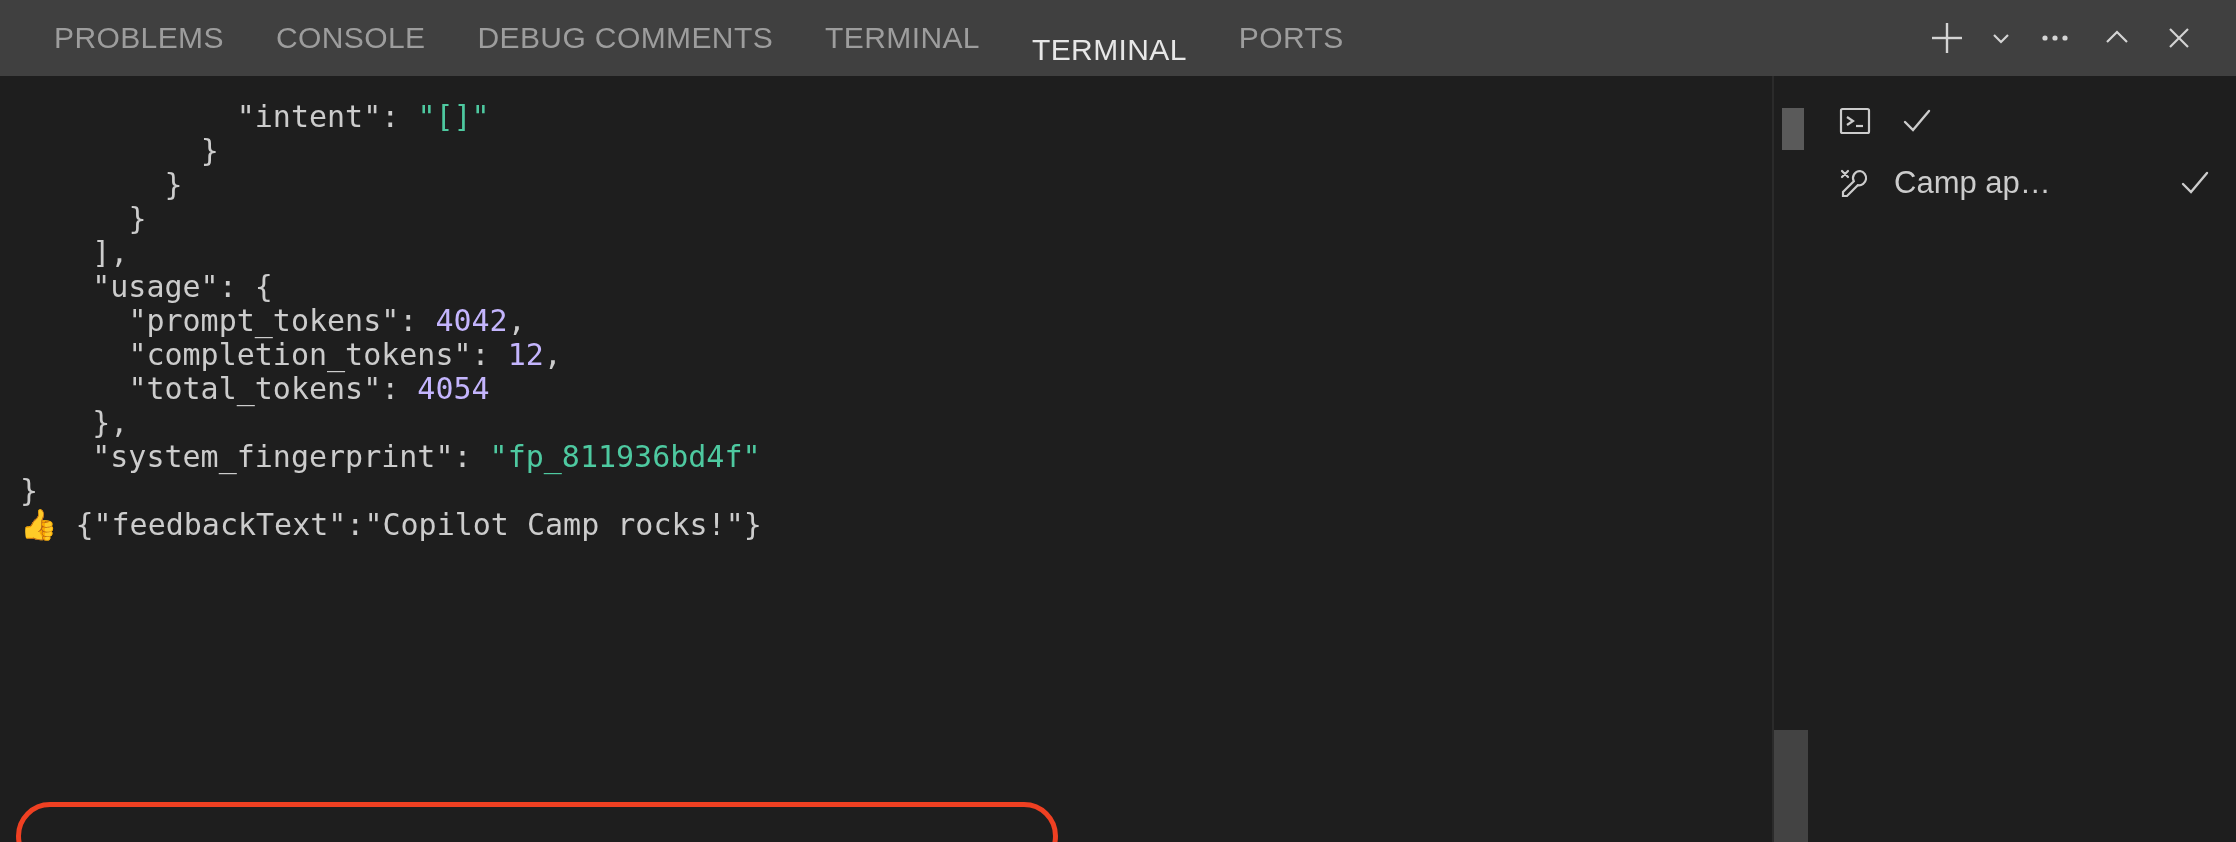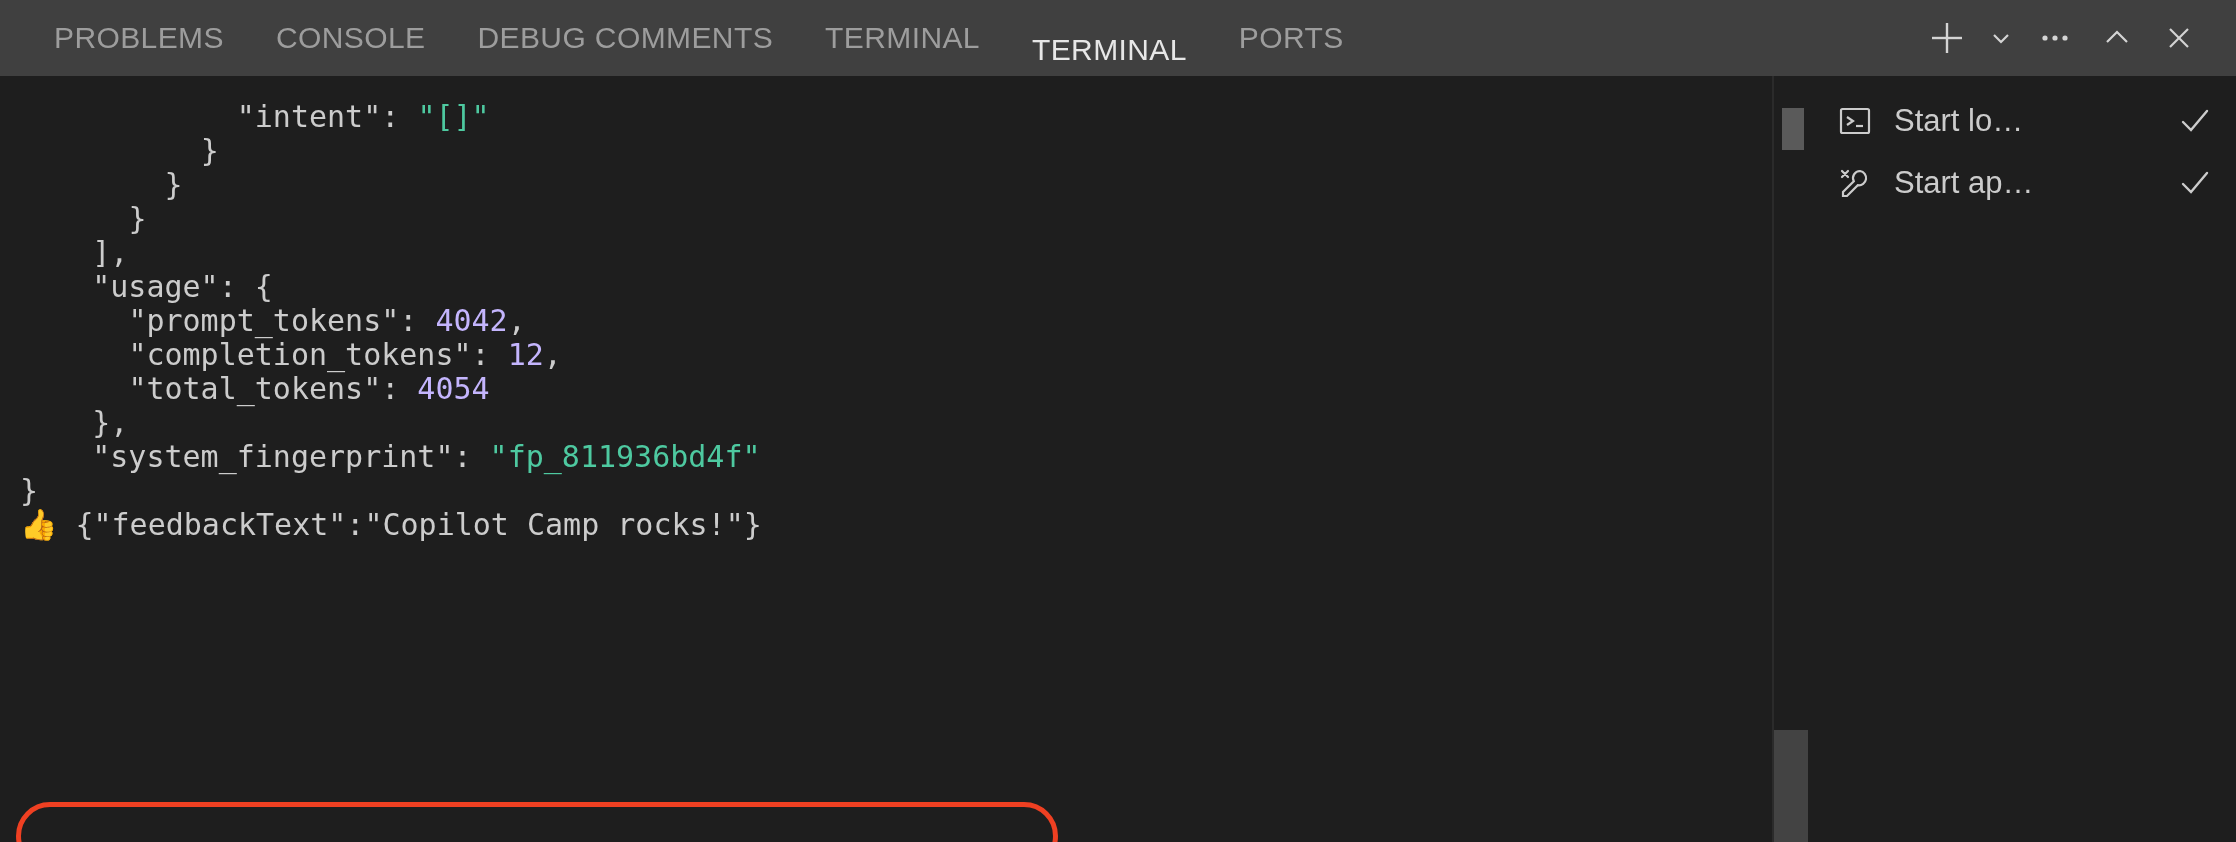--- a/index.html
+++ b/index.html
@@ -247,34 +247,33 @@
 
 <div id="terminal-sidebar">
     <div class="term-item">
       <span class="term-icon">
         <svg width="40" height="40" viewBox="0 0 40 40" fill="none" stroke="currentColor" stroke-width="2.2">
           <rect x="6" y="8" width="28" height="24" rx="1.5"></rect>
           <polyline points="12,16 18,20 12,24"></polyline>
           <line x1="21" y1="25" x2="28" y2="25"></line>
         </svg>
       </span>
-      <span class="term-label">Start lo…</span>
       <span class="term-check">
         <svg width="42" height="42" viewBox="0 0 42 42" fill="none" stroke="currentColor" stroke-width="2.4" stroke-linecap="round">
           <polyline points="9,22 17,30 33,11"></polyline>
         </svg>
       </span>
     </div>
     <div class="term-item">
       <span class="term-icon">
         <svg width="40" height="40" viewBox="0 0 40 40" fill="none" stroke="currentColor" stroke-width="2.2" stroke-linecap="round">
           <path d="M25 8a7 7 0 0 0-6.2 10.2L8 29v4h4l10.8-10.8A7 7 0 1 0 25 8z"></path>
           <path d="M7 8l6 6M13 8l-6 6"></path>
         </svg>
       </span>
-      <span class="term-label">Start ap…</span>
+      <span class="term-label">Camp ap…</span>
       <span class="term-check">
         <svg width="42" height="42" viewBox="0 0 42 42" fill="none" stroke="currentColor" stroke-width="2.4" stroke-linecap="round">
           <polyline points="9,22 17,30 33,11"></polyline>
         </svg>
       </span>
     </div>
   </div>
 
 </body></html>

